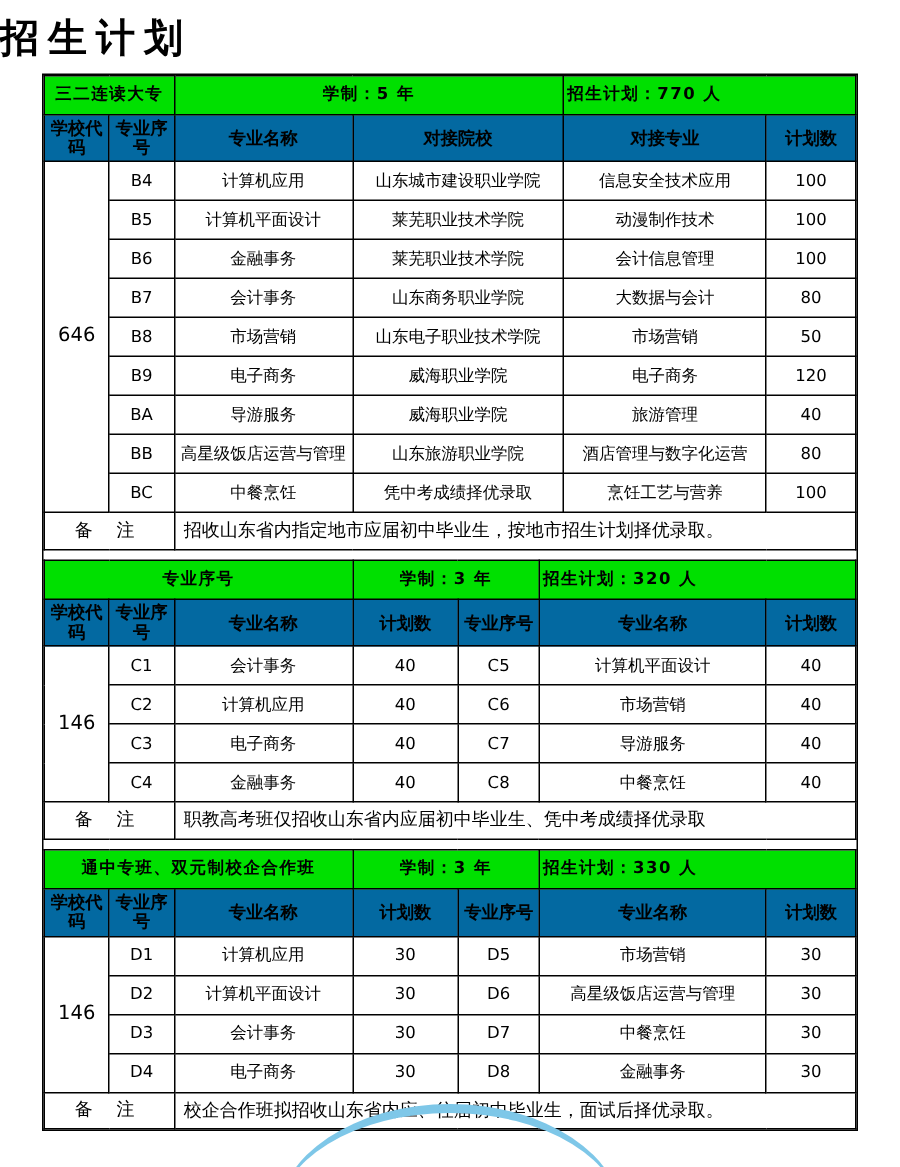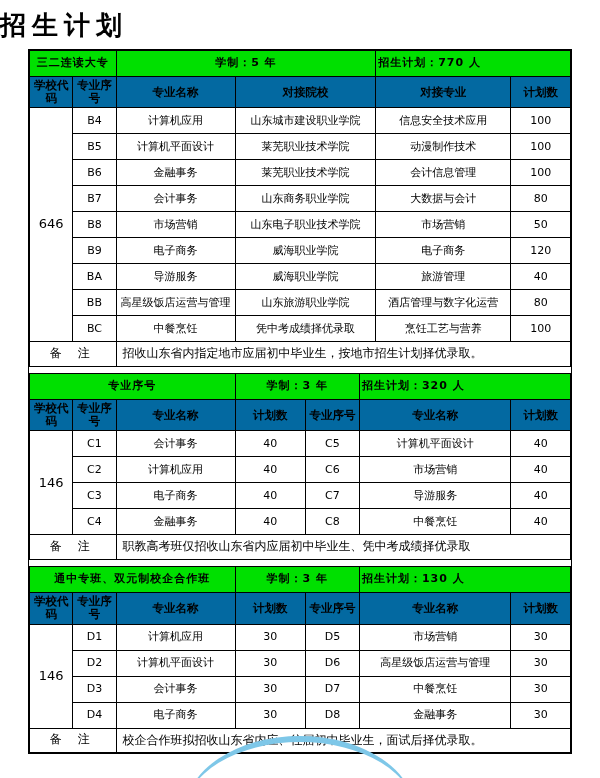--- a/index.html
+++ b/index.html
@@ -266,21 +266,21 @@
         <col style="width:22%">
       <col style="width:13%">
         <col style="width:10%">
         <col style="width:28%">
         <col style="width:11%">
     </colgroup>
     <tbody>
         <tr class="band">
       <td class="b-left" colspan="3">通中专班、双元制校企合作班</td>
       <td class="b-mid" colspan="2">学制：3 年</td>
-      <td class="b-right" colspan="2">招生计划：130 人</td>
+      <td class="b-right" colspan="2">招生计划：330 人</td>
     </tr>
     <tr class="hdr">
       <td>学校代码</td>
       <td>专业序号</td>
       <td>专业名称</td>
       <td>计划数</td>
       <td>专业序号</td>
       <td>专业名称</td>
       <td>计划数</td>
     </tr>

